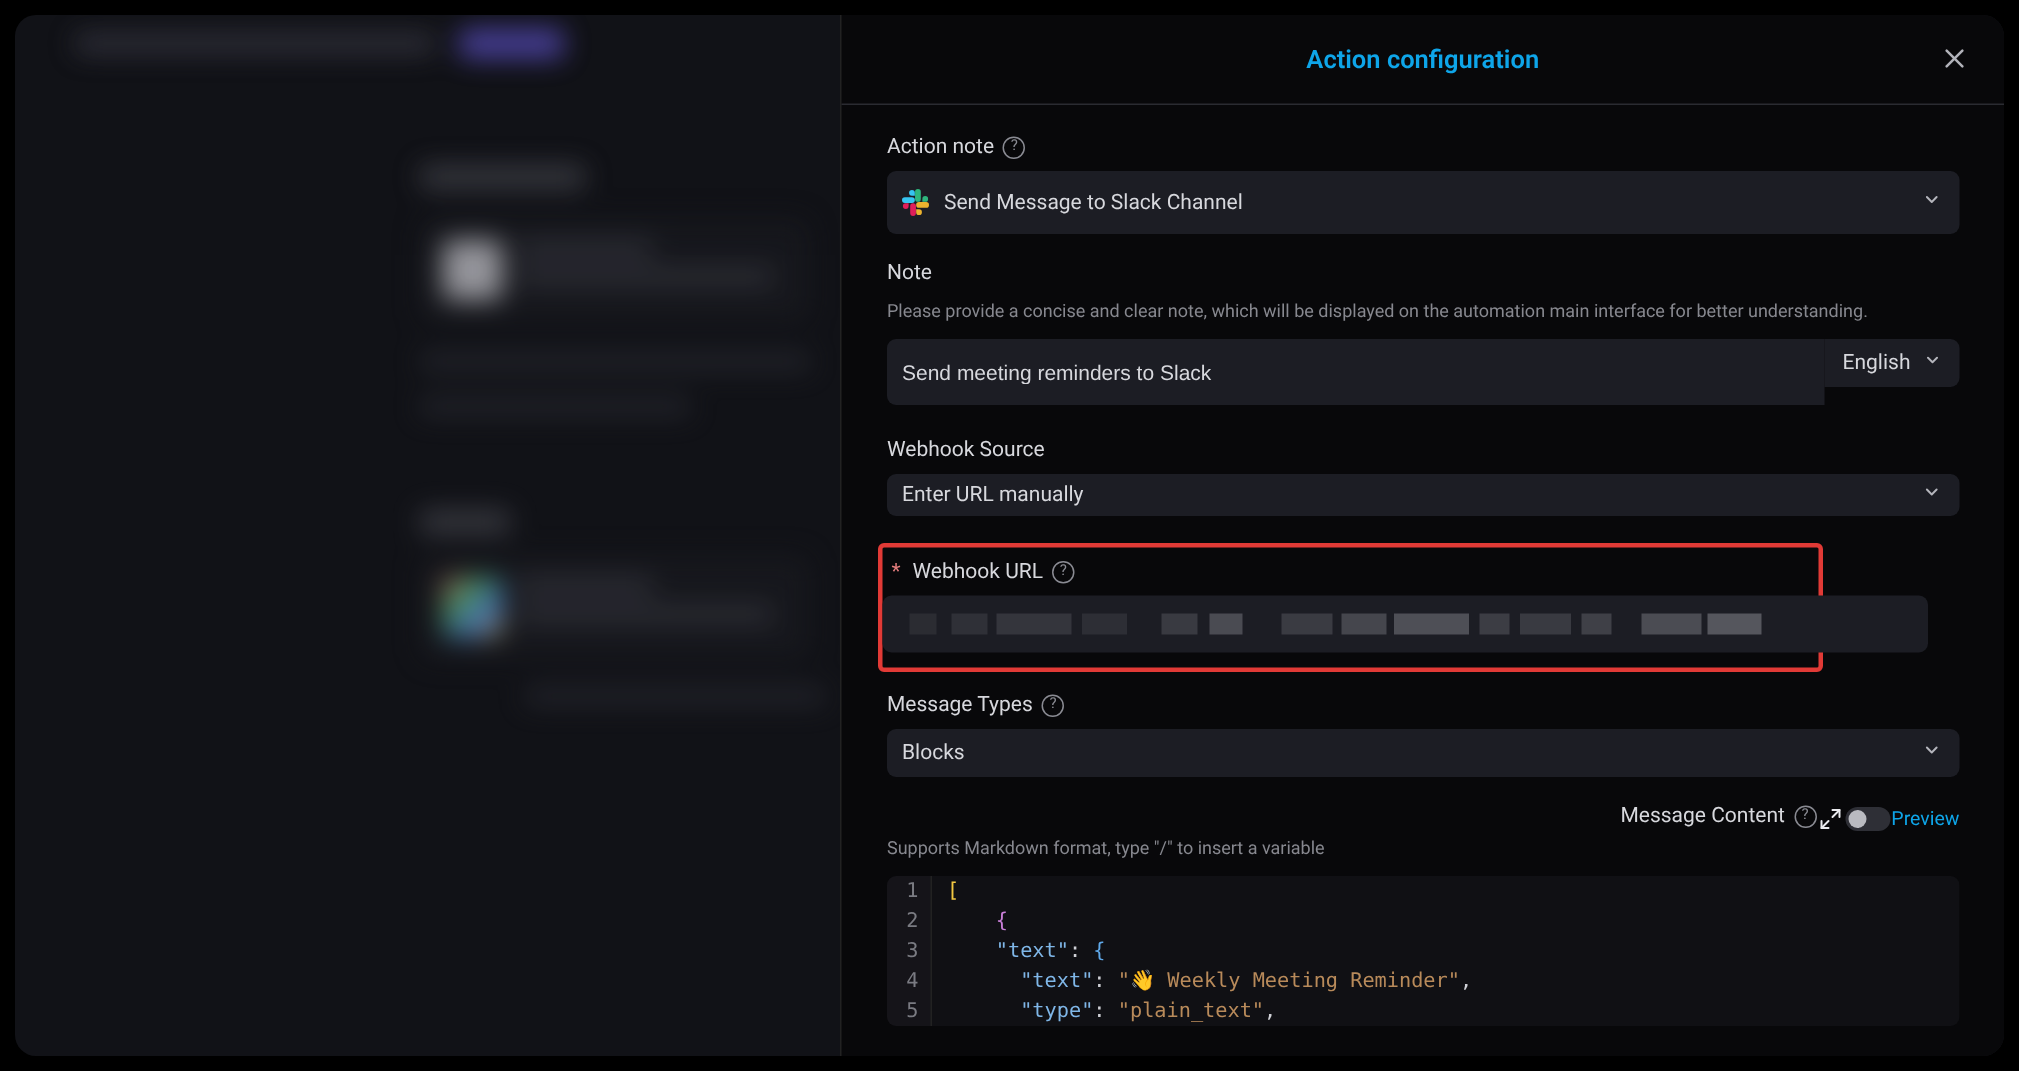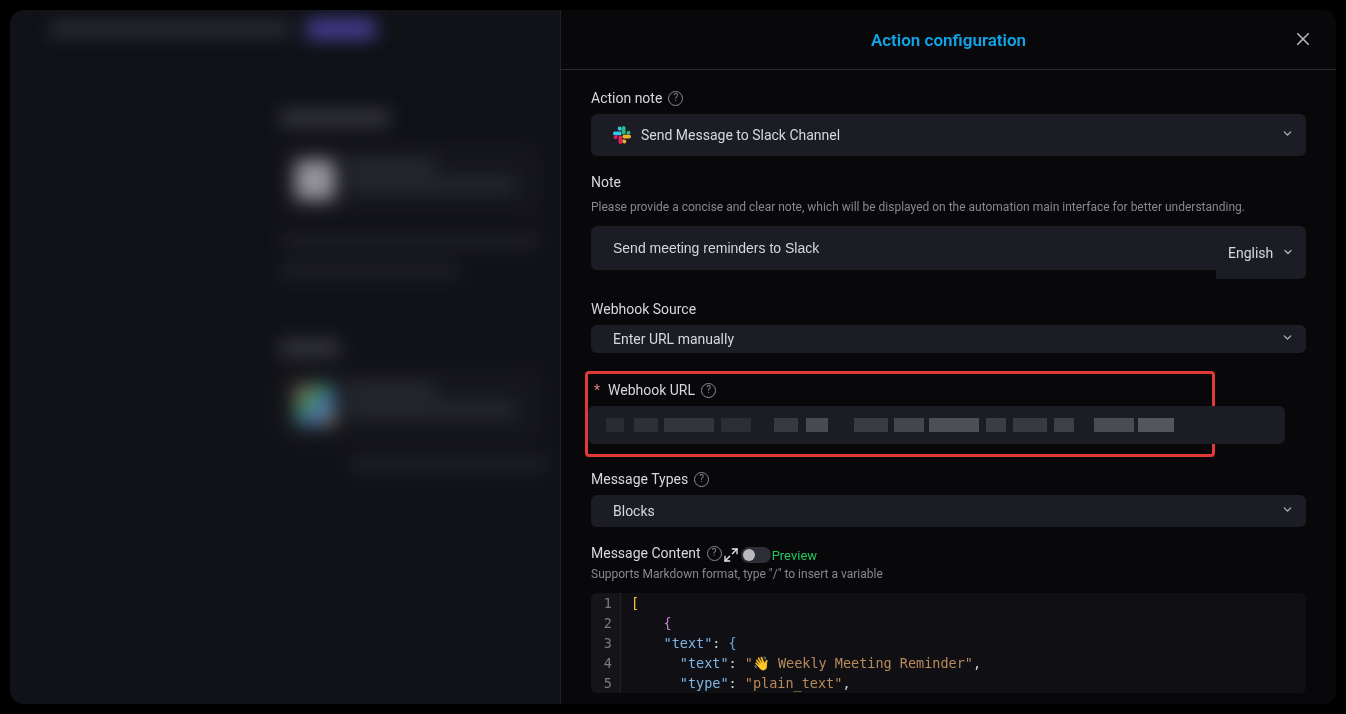--- a/index.html
+++ b/index.html
@@ -24,21 +24,21 @@
   .panel-title { color:#0ea5e9; font-size:17px; font-weight:600; }
   .close { position:absolute; right:22px; top:18px; width:22px; height:22px; color:#b2b3ba; cursor:pointer; display:flex; align-items:center; justify-content:center;}
   .close svg { width:18px; height:18px; }
 
   .panel-body { overflow:auto; height: calc(100% - 60px); padding: 20px 30px 30px 30px; }
   .field-label { color:#d7d8dd; font-size:14px; display:flex; align-items:center; gap:6px; margin-bottom:8px; }
   .help { width:15px; height:15px; border-radius:50%; border:1.4px solid #8a8b93; color:#8a8b93; font-size:10px; display:inline-flex; align-items:center; justify-content:center; line-height:1; }
   .help::after { content:"?"; }
   .sublabel { color:#87888f; font-size:12px; margin-bottom:10px; line-height:1.5; }
 
-  .select, .input, .note-row { background:#1c1d24; border-radius:6px; color:#d7d8dd; font-size:14px; display:flex; align-items:center; padding:0 22px; height:42px; position:relative; }
+  .select, .input, .note-row { background:#1c1d24; border-radius:6px; color:#d7d8dd; font-size:14px; display:flex; align-items:center; padding:0 10px; height:42px; position:relative; }
   .select .chev { position:absolute; right:12px; top:50%; transform:translateY(-50%); color:#b4b5bc; }
   .select.small-chev .chev svg { width:13px; height:13px;}
   .slack-icon { width:18px; height:18px; margin-right:10px; display:inline-flex; }
   .slack-icon svg { width:18px; height:18px;}
 
   .row-gap { margin-bottom:18px; }
   .row-gap.big { margin-bottom:22px; }
 
   .note-wrap { display:flex; gap:0; }
   .note-input-wrap { flex:1; }
@@ -47,22 +47,22 @@
   .lang-select .select { border-top-left-radius:0; border-bottom-left-radius:0; padding-left:12px; }
   .lang-select .chev svg { width:12px; height:12px;}
 
   .asterisk { color:#e47d7d; margin-right:2px;}
   .webhook-highlight { border:3px solid #e13a36; border-radius:4px; padding:8px 0 10px 0; position:relative; left:-6px; width:calc(100% - 85px); padding-left:6px; padding-right:6px; margin-bottom:14px;}
   .webhook-highlight .field-label { margin-bottom:8px;}
   .url-redact { height:38px; background:#1c1d24; border-radius:6px; position:relative; padding:12px 12px; display:flex; align-items:center; gap:10px; width: calc(100% + 85px); left:-6px; padding-left:18px; }
   .url-redact-inner { position:relative; height:14px; width:580px; }
   .url-redact-inner span { position:absolute; top:0; height:14px; background:#303138; }
 
-  .msg-header { display:flex; align-items:center; justify-content:flex-start; }
-  .msg-ctrls { display:flex; align-items:center; gap:1px; color:#22c55e; font-size:13px;}
+  .msg-header { display:flex; align-items:center; justify-content:flex-end; }
+  .msg-ctrls { display:flex; align-items:center; gap:1px; color:#0ea5e9; font-size:13px;}
   .expand { width:18px; height:18px; display:inline-flex; align-items:center; justify-content:center; cursor:pointer; color:#e9eaee;}
   .toggle { width:30px; height:16px; background:#2e2f36; border-radius:10px; position:relative; cursor:pointer;}
   .toggle .knob{ position:absolute; left:2px; top:2px; width:12px; height:12px; border-radius:50%; background:#b9bac0;}
 
   .code-editor { margin-top:8px; border-radius:6px; overflow:hidden; font-family: ui-monospace, SFMono-Regular, Menlo, Consolas, monospace; font-size:13.5px; line-height:20px;}
   .code-line { display:flex; }
   .gutter { width:30px; text-align:right; color:#7a7b82; background:#151419; padding-right:8px; user-select:none; border-right:1px solid #222;}
   .code  { flex:1; background:#101014; color:#cccdd3; padding-left:10px; white-space:pre;}
   .tok-brace { color:#f2c742; }
   
@@ -150,21 +150,21 @@
             <span>Note</span>
           </div>
           <div class="sublabel">Please provide a concise and clear note, which will be displayed on the automation main interface for better understanding.</div>
           <div class="note-wrap">
             <div class="note-input-wrap">
               <div class="input" style="height:44px;">
                 <input class="note-input" value="Send meeting reminders to Slack" style="">
               </div>
             </div>
             <div class="lang-select">
-              <div class="select" style="height:53px;">
+              <div class="select" style="height:32px;">
                 <span>English</span>
                 <span class="chev">
                   <svg viewBox="0 0 24 24" fill="none" stroke="currentColor" stroke-width="2.6" stroke-linecap="round" stroke-linejoin="round">
                       <polyline points="6 9 12 15 18 9"></polyline>
                     </svg>
                 </span>
               </div>
             </div>
           </div>
         </div>

